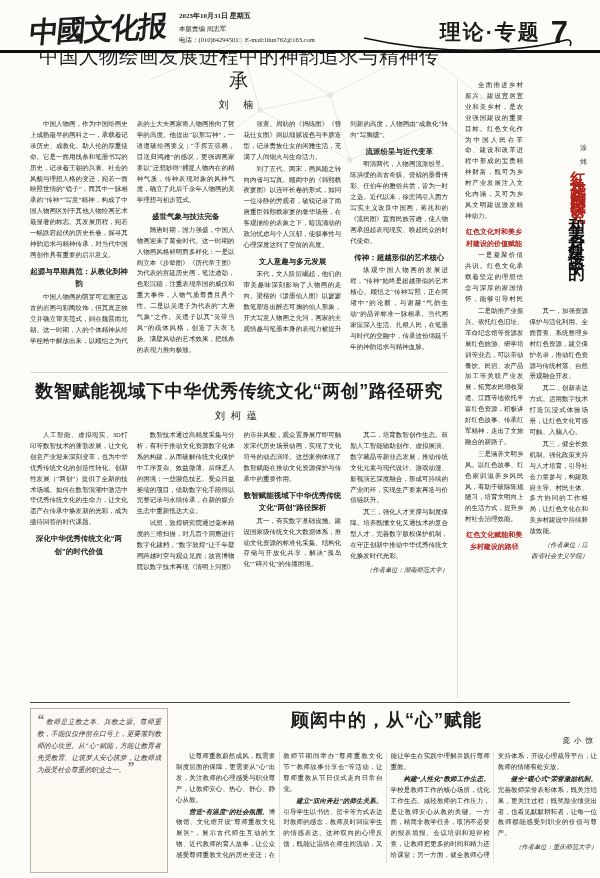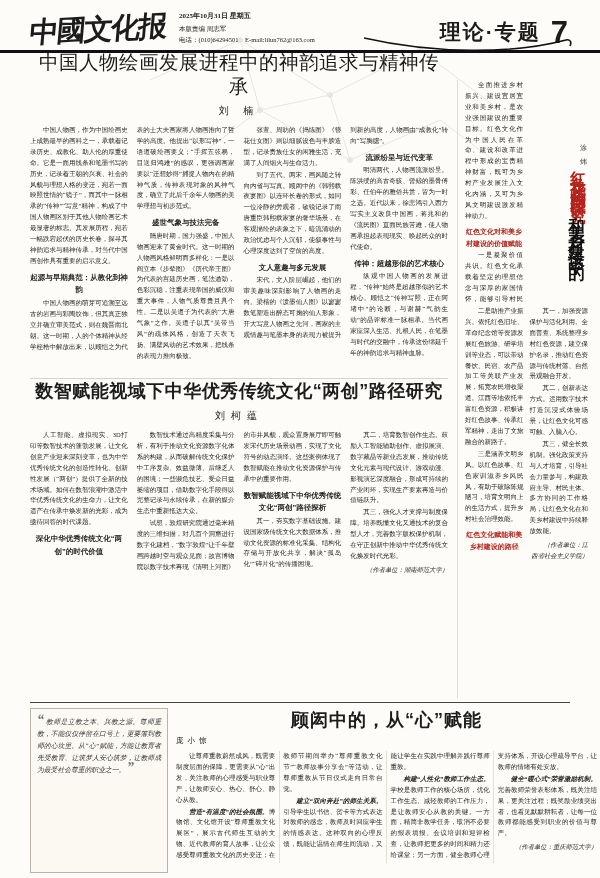--- a/index.html
+++ b/index.html
@@ -39,21 +39,21 @@
   .sub-h { font-weight:bold; text-align:center; font-size:7.5px; margin:5px 0 4px; text-indent:0 !important; font-family:"Liberation Sans",sans-serif; }
   .attr { text-align:right; font-style:italic; font-size:6.3px; margin-top:3px; }
 
   
   .a1-kicker { font-weight:bold; font-size:12px; margin:2px 0 4px 2px; }
   .a1-title { font-weight:normal; font-size:19.5px; text-align:center; letter-spacing:.5px; line-height:1.2; font-family:"Liberation Sans",sans-serif; }
   .byline { text-align:center; font-size:10px; letter-spacing:6px; margin:6px 0 7px; }
   .a1-body { height:246px; column-count:4; column-gap:9px; overflow:hidden; }
 
   
-  .a3 { border-top:1px solid #d8d4c8; margin-top:7px; }
+  .a3 { border-top:1px solid #d8d4c8; margin-top:7px; padding-top:6px; }
   .a3-title { font-weight:bold; font-size:18px; text-align:center; letter-spacing:.5px; font-family:"Liberation Sans",sans-serif; }
   .a3-body { height:268px; column-count:4; column-gap:9px; overflow:hidden; }
 
   
   .a2-top { display:flex; height:222px; overflow:hidden; }
   .a2-sidecol { width:58px; flex:none; }
   .a2-titleblock { flex:1; display:flex; justify-content:flex-end; }
   .vtitle { writing-mode:vertical-rl; text-orientation:upright; height:215px; display:flex; gap:4px; }
   .vt-black { font-weight:bold; font-size:16.5px; letter-spacing:7px; color:#111; font-family:"Liberation Sans",sans-serif; }
   .vt-red   { font-weight:bold; font-size:15.5px; letter-spacing:4px; color:#b2241c; font-family:"Liberation Sans",sans-serif; }
@@ -61,21 +61,21 @@
   .red-sub { color:#b2241c; font-weight:bold; text-align:center; font-size:7px; margin:4px 0 3px; text-indent:0 !important; font-family:"Liberation Sans",sans-serif; }
   .a2-lower { height:392px; column-count:2; column-gap:6px; overflow:hidden; margin-top:4px; }
 
   
   .bottom-rule { border-top:1px solid #444; margin:4px 30px 0 30px; }
   .bottom { display:flex; gap:8px; padding:5px 3px 0 30px; height:170px; overflow:hidden; }
   .quote-box { width:138px; flex:none; border:1px solid #b9b4a6; background:#fbf9f2; padding:7px 6px; font-style:italic; font-size:6.8px; line-height:1.75; text-align:justify; color:#333; }
   .quote-box .qmark { font-size:14px; font-weight:bold; line-height:0; color:#777; }
   .a4 { flex:1; overflow:hidden; }
   .a4-title { font-weight:bold; font-size:18px; text-align:center; letter-spacing:1px; font-family:"Liberation Sans",sans-serif; }
-  .a4-byline { text-align:left; font-size:7.5px; letter-spacing:4px; margin:4px 0 5px; }
+  .a4-byline { text-align:right; font-size:7.5px; letter-spacing:4px; margin:4px 0 5px; }
   .a4-body { height:112px; column-count:4; column-gap:8px; column-rule:1px solid #e3dfd3; overflow:hidden; }
   .lead { font-weight:bold; font-style:italic; }
 </style>
 </head>
 <body>
 
 <div class="page">
 
   <svg class="wm" width="600" height="320" viewBox="0 0 600 320">
     <g stroke="#d9d7cf" stroke-width="1" fill="none" opacity="0.6">

